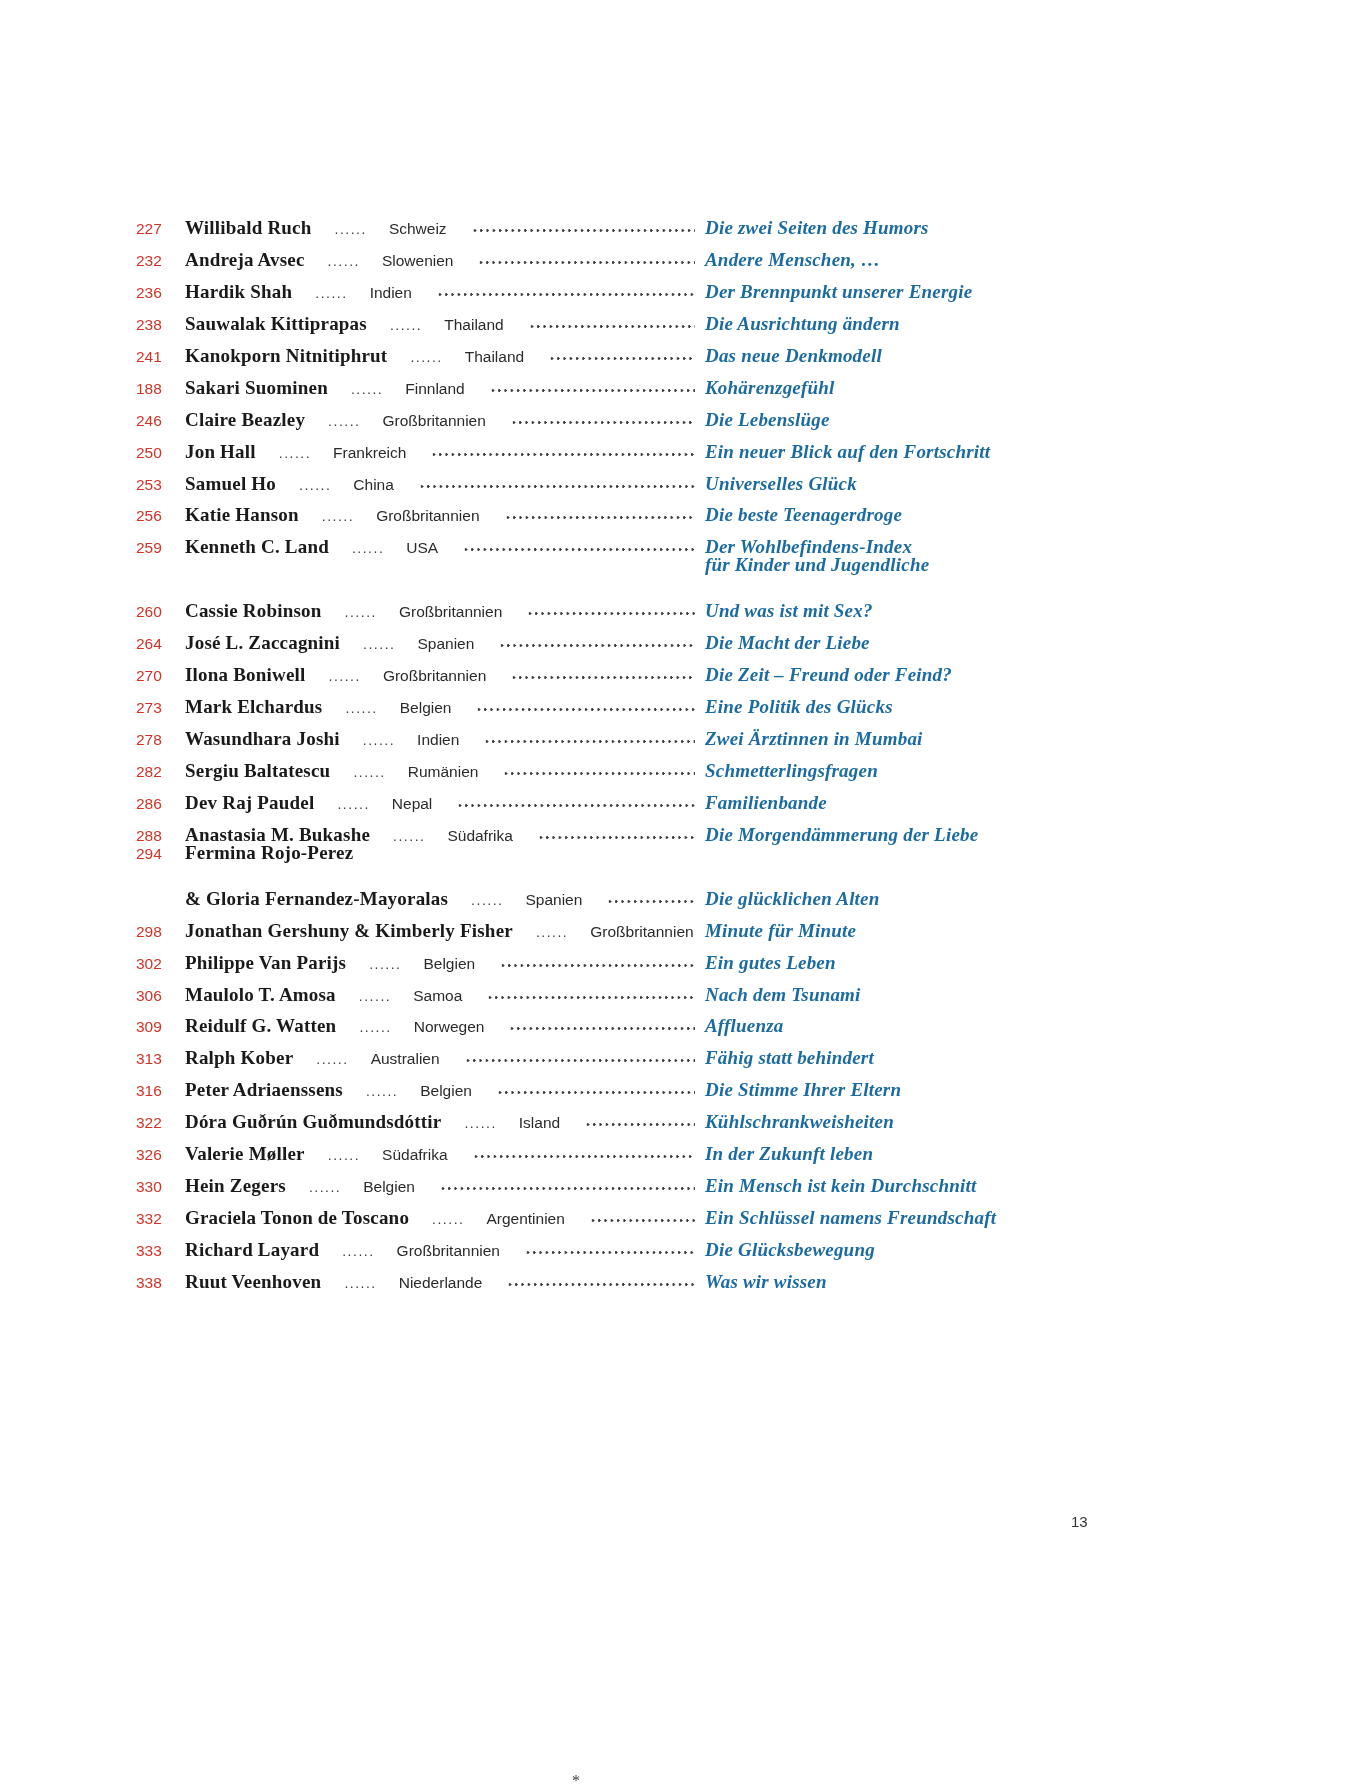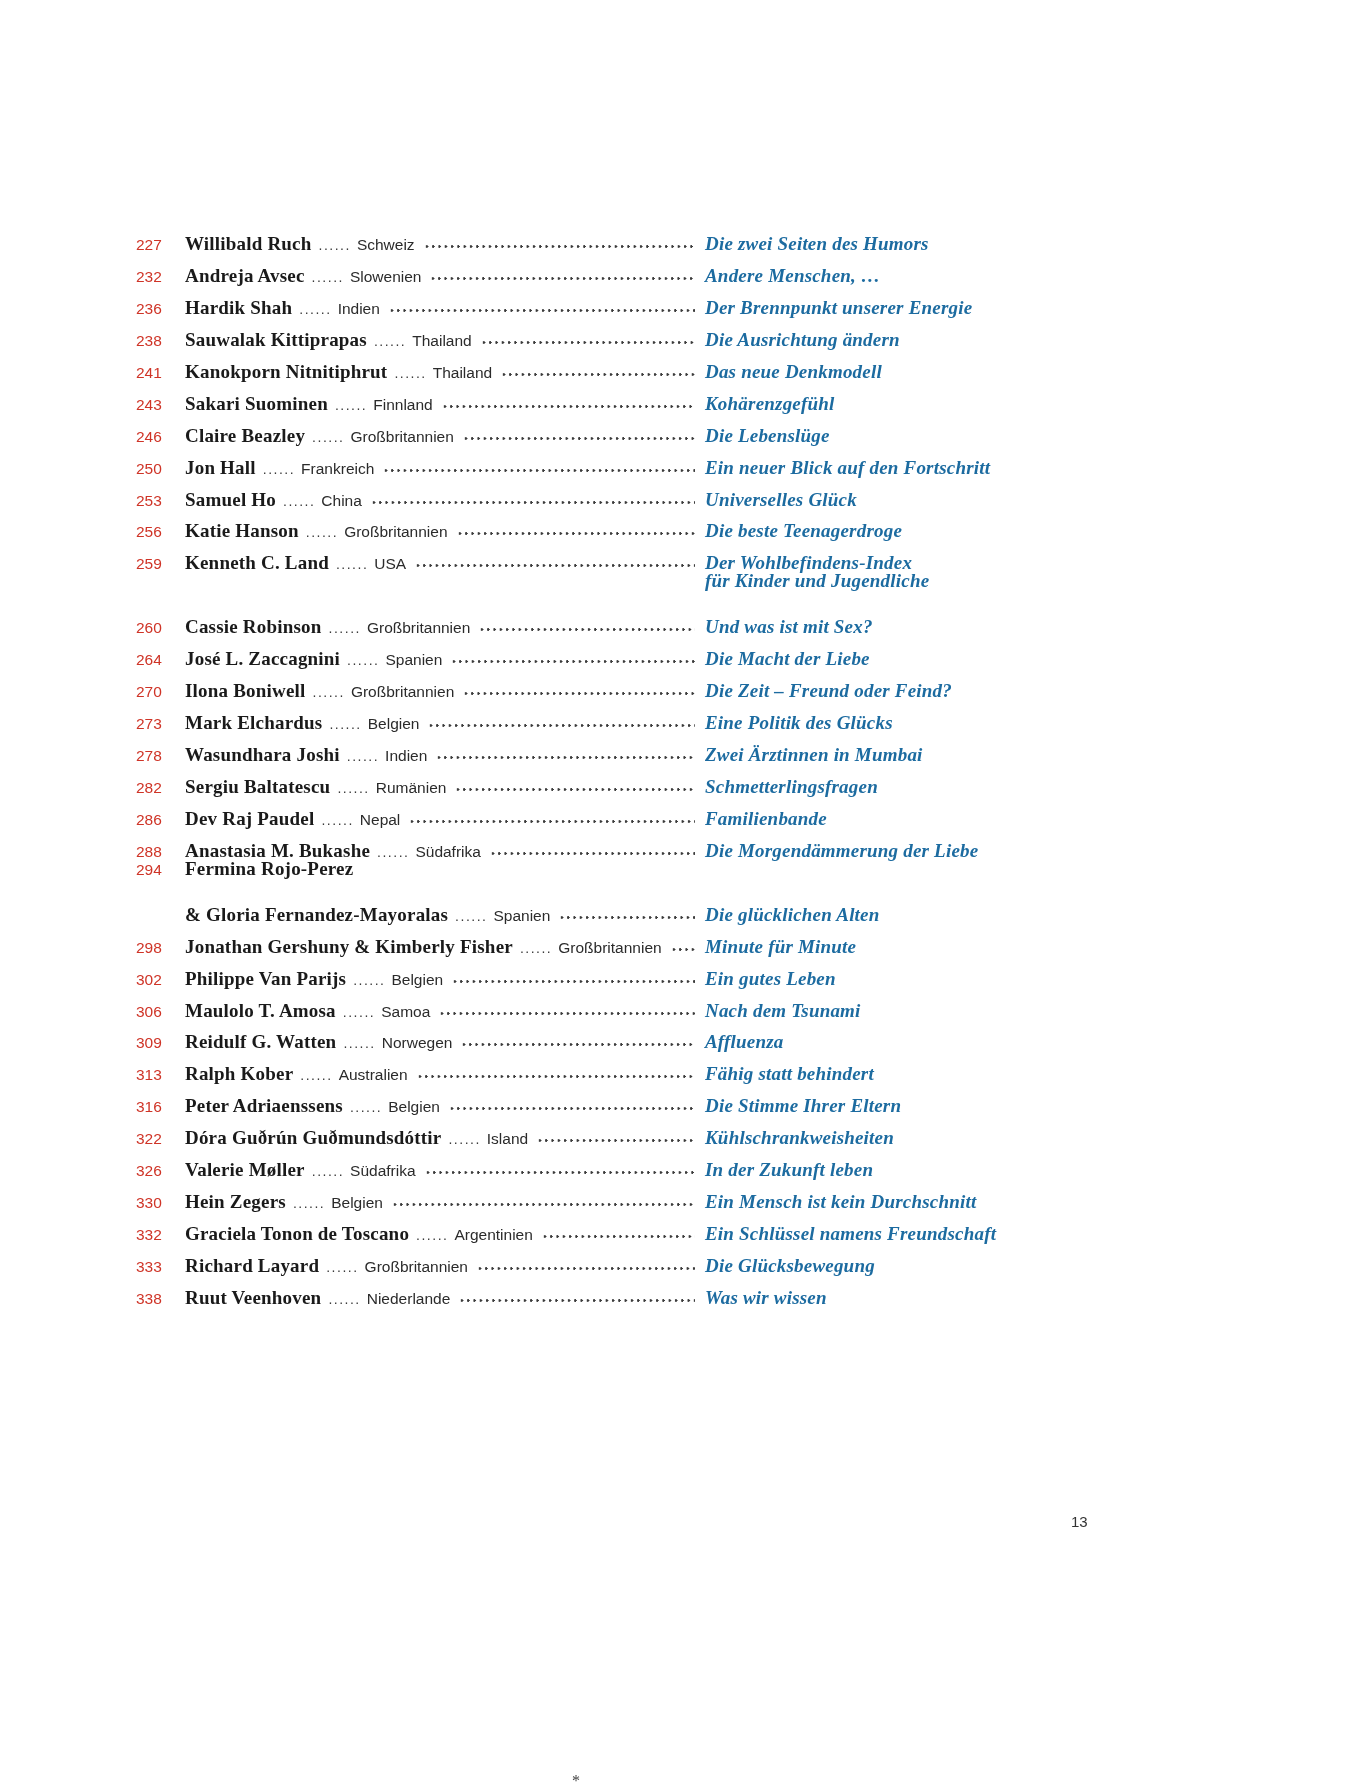--- a/index.html
+++ b/index.html
@@ -7,39 +7,40 @@
     width: 1358px;
     height: 1789px;
     background: #ffffff;
     position: relative;
     overflow: hidden;
     font-family: "Liberation Serif", serif;
   }
   .toc {
     position: absolute;
     left: 136px;
-    top: 188px;
+    top: 172px;
     width: 1090px;
   }
   .row {
     display: flex;
     align-items: baseline;
     height: 31.95px;
   }
   .num {
     flex: 0 0 49px;
     font-family: "Liberation Sans", sans-serif;
     font-size: 15.5px;
     color: #cf3427;
   }
   .mid {
     flex: 0 0 520px;
     display: flex;
     align-items: baseline;
     overflow: hidden;
+    gap: 16px;
   }
   .name {
     font-weight: bold;
     font-size: 19px;
     color: #1a1a1a;
     white-space: nowrap;
     letter-spacing: 0.2px;
   }
   .sep {
     font-family: "Liberation Sans", sans-serif;
@@ -142,21 +143,21 @@
     <span class="num">241</span>
     <span class="mid">
       <span class="name">Kanokporn Nitnitiphrut</span>
       <span class="sep">......</span>
       <span class="country">Thailand</span>
       <span class="leader dotted"></span>
     </span>
     <span class="title">Das neue Denkmodell</span>
   </div>
     <div class="row">
-    <span class="num">243</span>
+    <span class="num">188</span>
     <span class="mid">
       <span class="name">Sakari Suominen</span>
       <span class="sep">......</span>
       <span class="country">Finnland</span>
       <span class="leader dotted"></span>
     </span>
     <span class="title">Kohärenzgefühl</span>
   </div>
     <div class="row">
     <span class="num">246</span>

